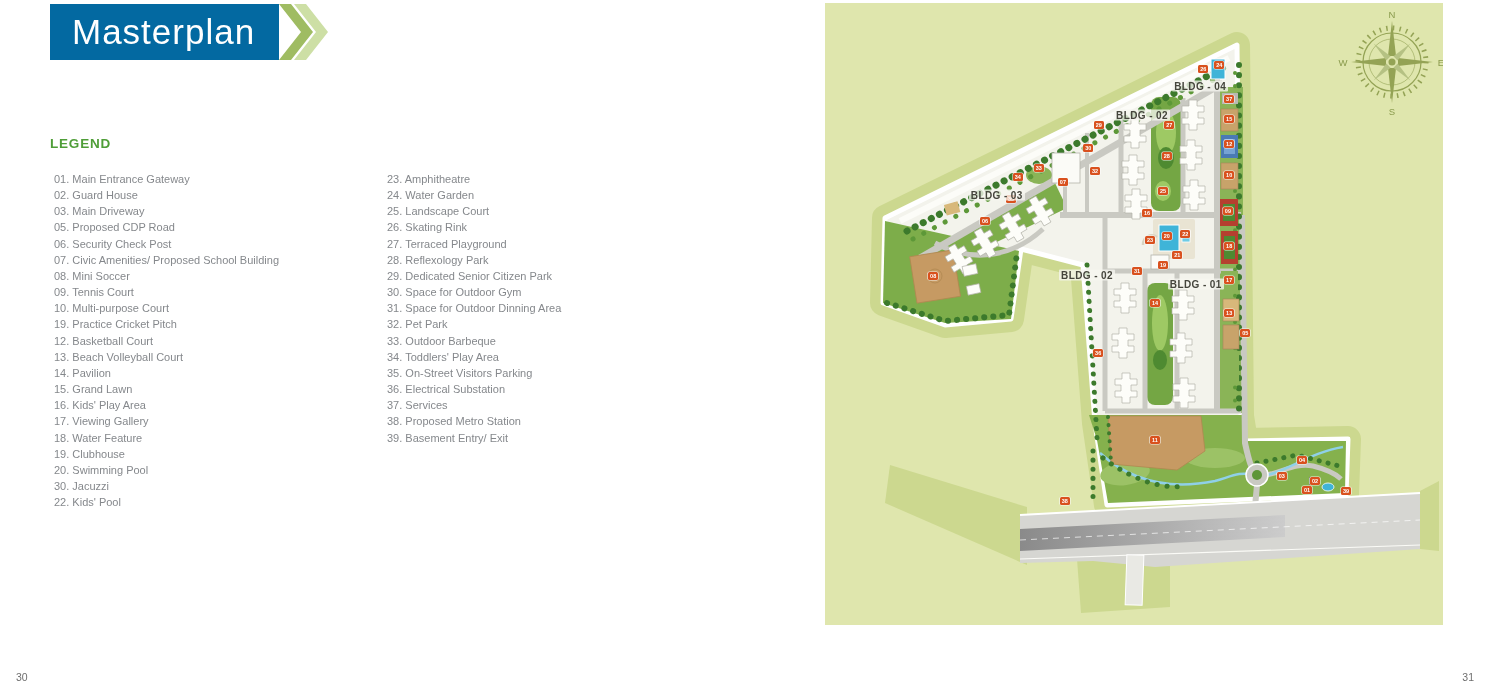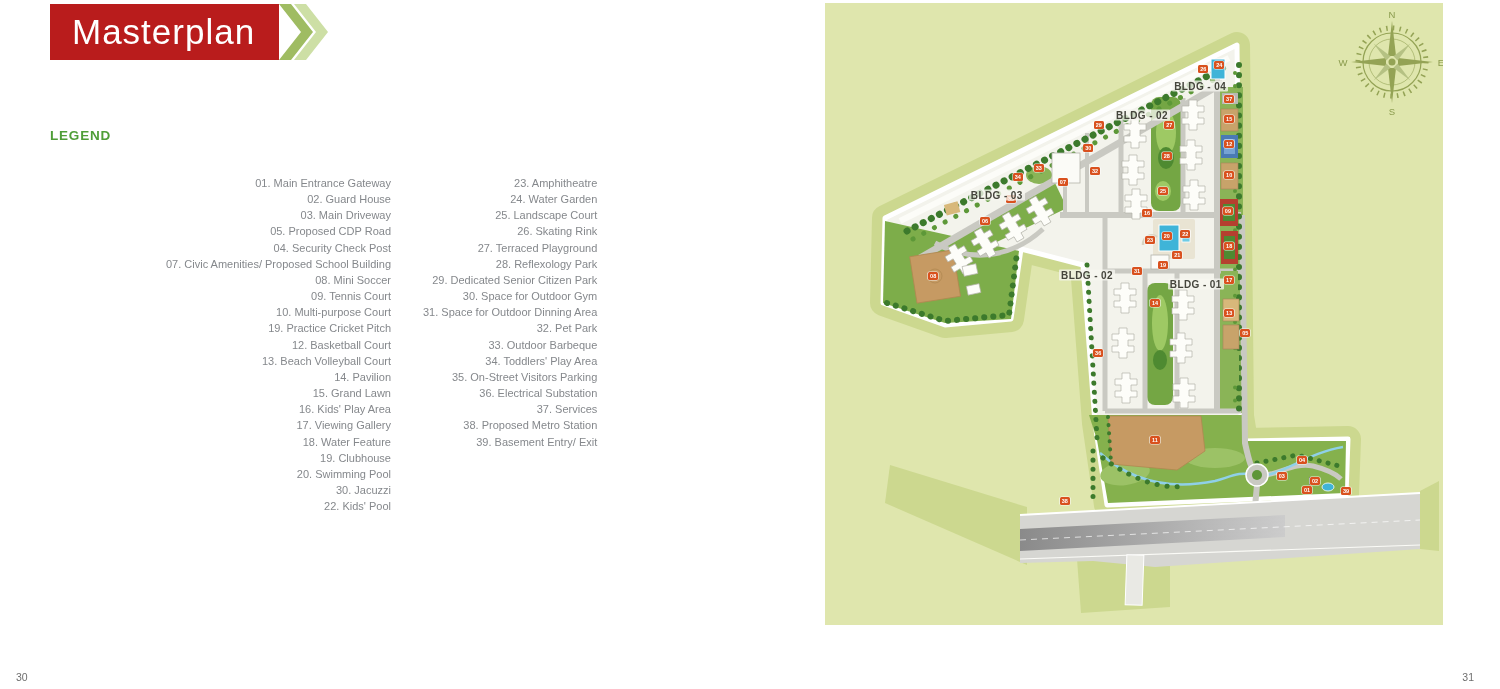--- a/index.html
+++ b/index.html
@@ -1,27 +1,27 @@
 <!DOCTYPE html>
 <html><head>
 <meta charset="utf-8">
 <style>
   html,body{margin:0;padding:0;background:#ffffff;}
   .page{position:relative;width:1500px;height:689px;background:#ffffff;overflow:hidden;
         font-family:"Liberation Sans",sans-serif;}
   
   .banner{position:absolute;left:50px;top:4px;height:56px;display:flex;align-items:stretch;}
-  .banner-main{background:#b91c1c;color:#ffffff;font-size:35px;letter-spacing:1px;
+  .banner-main{background:#0369a1;color:#ffffff;font-size:35px;letter-spacing:1px;
                padding:0 24px 0 22px;display:flex;align-items:center;}
   .banner-chevrons{height:56px;width:50px;display:block;}
   
-  .legend{position:absolute;left:50px;top:128px;width:720px;}
+  .legend{position:absolute;left:50px;top:136px;width:720px;}
   .legend h2{margin:0 0 16px 0;font-size:13.5px;font-weight:bold;color:#4f9e38;letter-spacing:.8px;}
   .legend-cols{display:flex;}
-  .legend-cols ul{list-style:none;margin:16px;padding:0;text-align:right;}
+  .legend-cols ul{list-style:none;margin:4px;padding:0;}
   .legend-col1{width:325px;}
   .legend-cols li{font-size:11px;color:#85888c;line-height:16.15px;white-space:nowrap;}
   
   .pageno{position:absolute;bottom:6px;font-size:10.5px;color:#6e6e6e;}
   .pageno-left{left:16px;}
   .pageno-right{right:26px;}
   
   .map-panel{position:absolute;left:825px;top:3px;width:618px;height:622px;background:#dfe6ad;}
   .map-panel svg{display:block;width:100%;height:100%;}
   .overlay{position:absolute;inset:0;pointer-events:none;}
@@ -47,21 +47,21 @@
   </div>
 
   <div class="legend">
     <h2>LEGEND</h2>
     <div class="legend-cols">
       <ul class="legend-col1">
           <li>01. Main Entrance Gateway</li>
           <li>02. Guard House</li>
           <li>03. Main Driveway</li>
           <li>05. Proposed CDP Road</li>
-          <li>04. Security Check Post</li>
+          <li>06. Security Check Post</li>
           <li>07. Civic Amenities/ Proposed School Building</li>
           <li>08. Mini Soccer</li>
           <li>09. Tennis Court</li>
           <li>10. Multi-purpose Court</li>
           <li>19. Practice Cricket Pitch</li>
           <li>12. Basketball Court</li>
           <li>13. Beach Volleyball Court</li>
           <li>14. Pavilion</li>
           <li>15. Grand Lawn</li>
           <li>16. Kids' Play Area</li>

